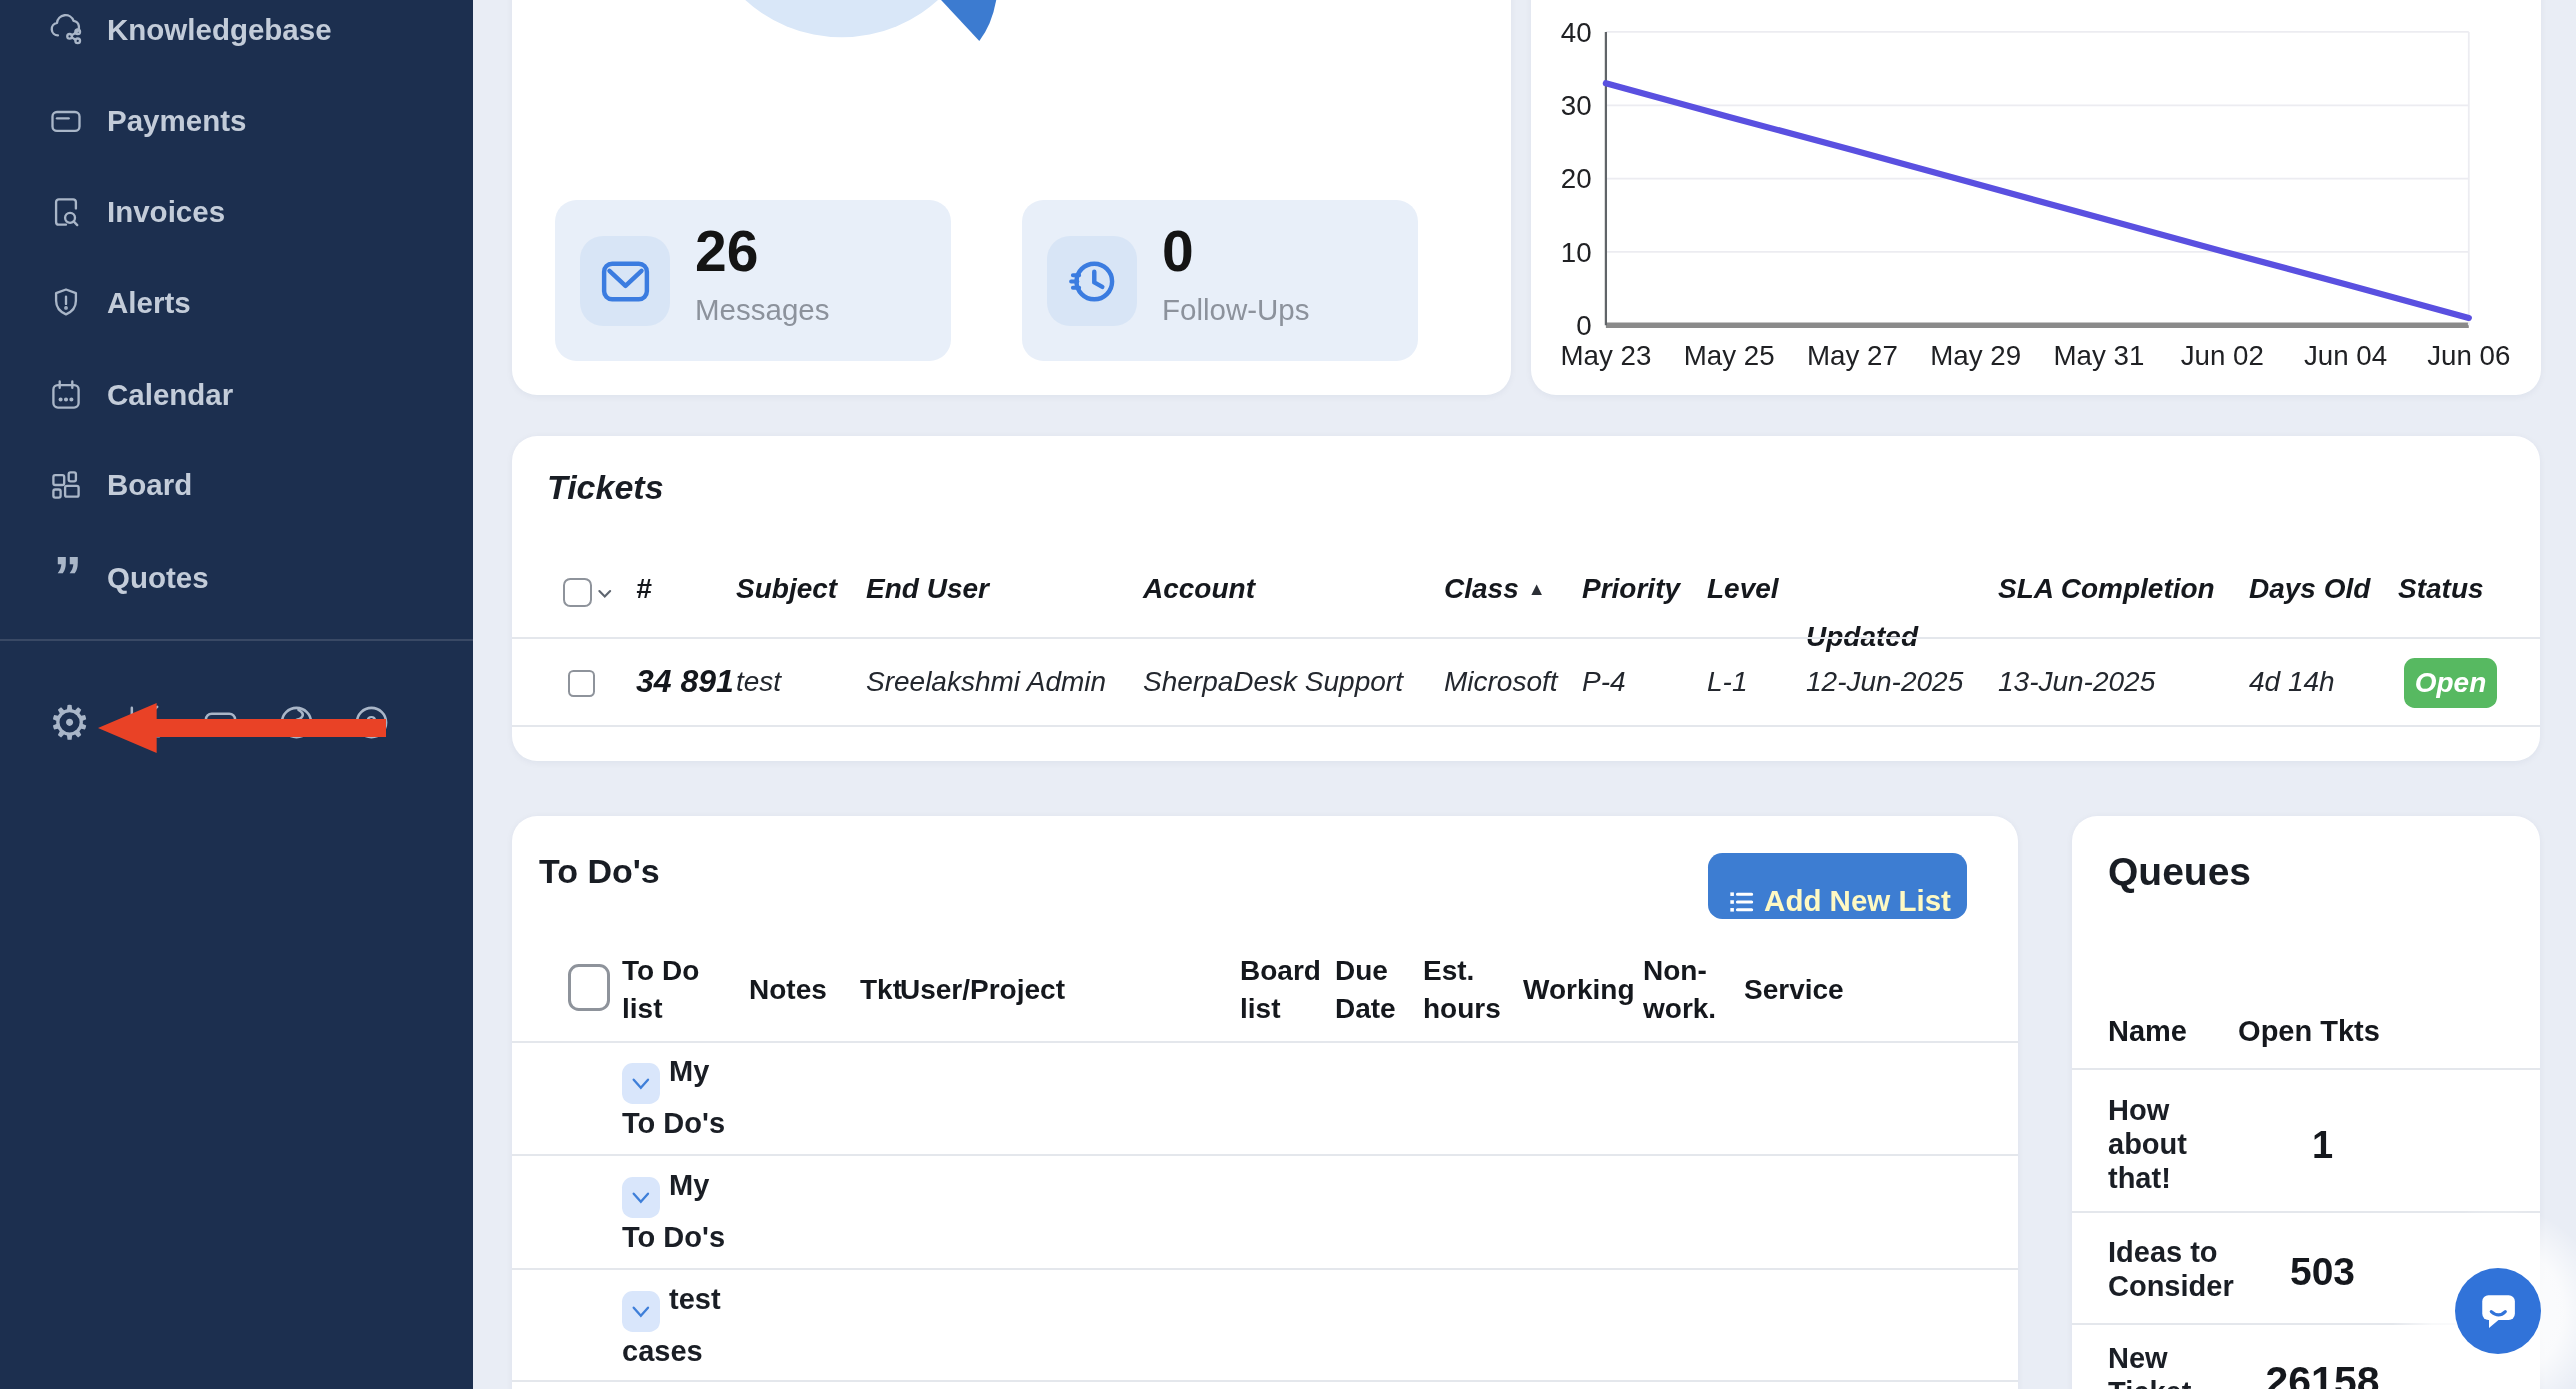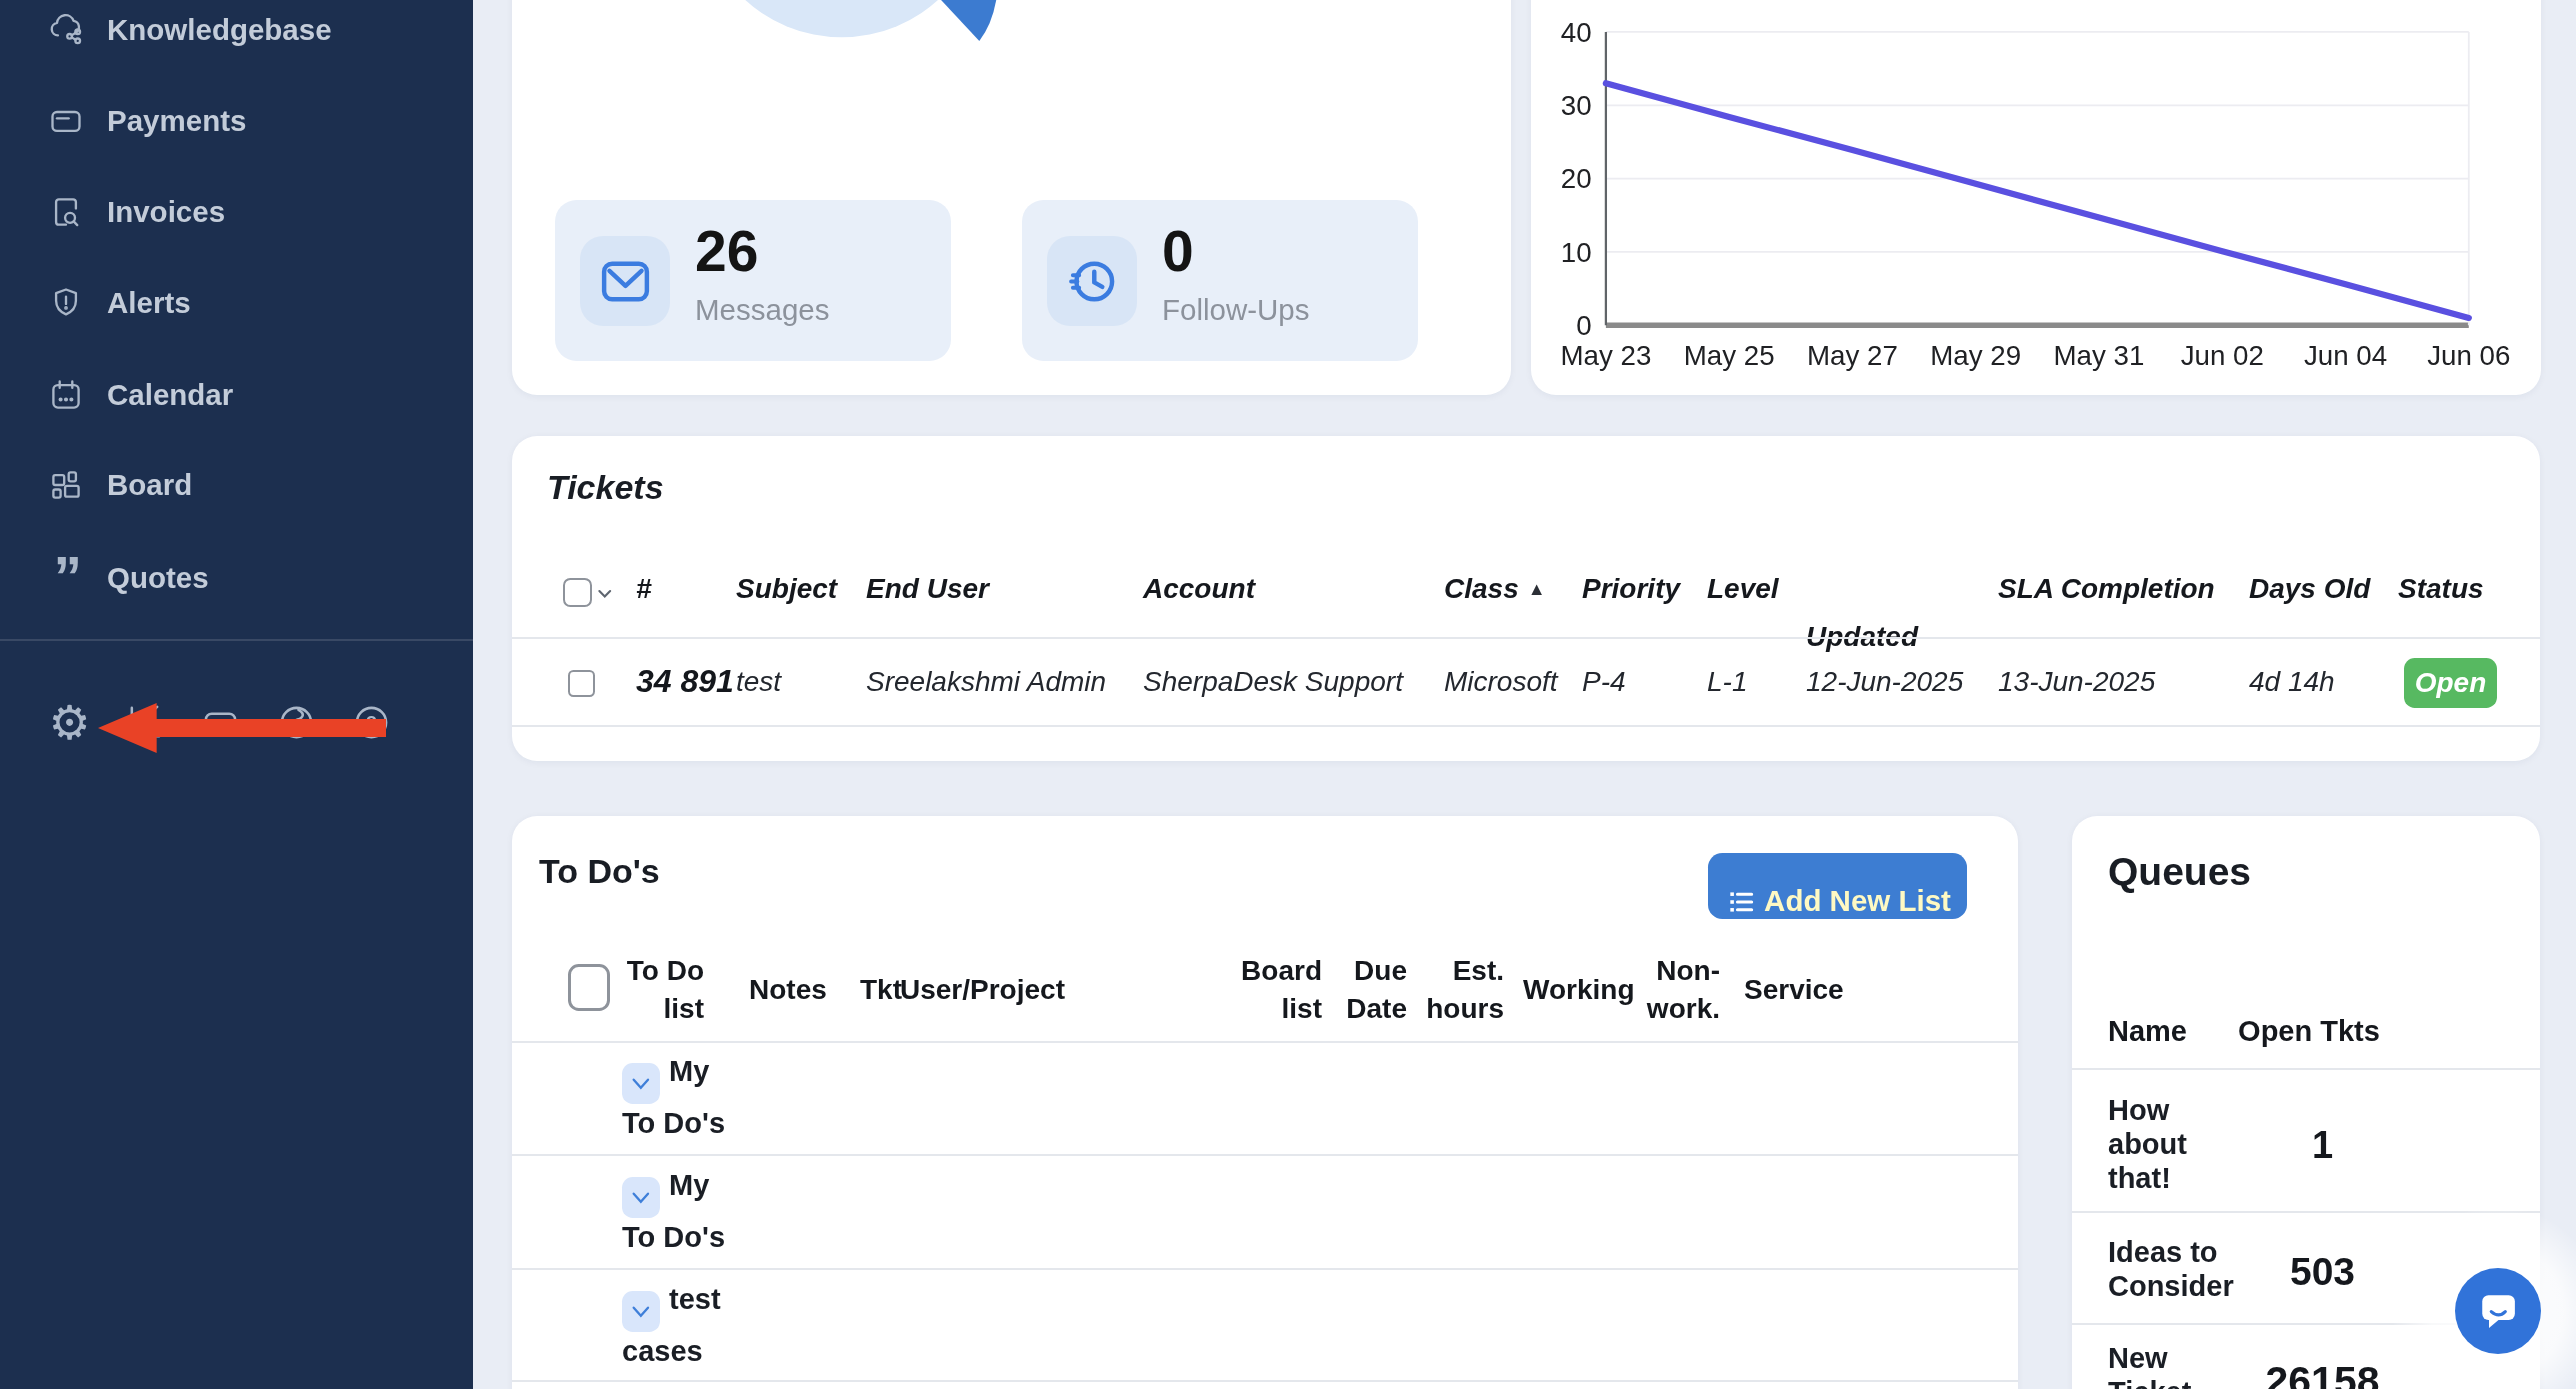--- a/index.html
+++ b/index.html
@@ -44,21 +44,21 @@
   .hdr-chev{position:absolute;color:#5f6670;cursor:pointer;}
 
   .badge-open{position:absolute;left:1892px;top:222px;width:93px;height:50px;border-radius:10.7px;
               display:flex;align-items:center;justify-content:center;color:#fff;font-size:28px;font-weight:700;}
 
   
   .btn-blue{position:absolute;border:none;border-radius:14.3px;display:flex;align-items:flex-end;justify-content:center;
             gap:6px;color:#fef9c3;font-family:"Liberation Sans",sans-serif;font-size:29.5px;font-weight:600;cursor:pointer;}
 
   
-  .th-wrap{white-space:normal;line-height:38px;text-align:right;}
+  .th-wrap{white-space:normal;line-height:38px;}
   .todo-name{position:absolute;left:110px;width:106px;font-size:29px;font-weight:700;color:#1a1e25;line-height:39px;}
   .chev-chip{display:inline-block;width:38px;height:41px;border-radius:10.7px;background:#d9e6fb;vertical-align:-10.7px;
              margin-right:9px;cursor:pointer;text-align:center;}
   .chev-chip svg{margin-top:14.3px;}
 
   
   .q-name{position:absolute;left:36px;width:136px;font-size:29px;font-weight:700;color:#1a1e25;line-height:34px;}
   .q-val{position:absolute;left:161px;width:179px;text-align:center;font-weight:700;color:#15181d;}
 
   

